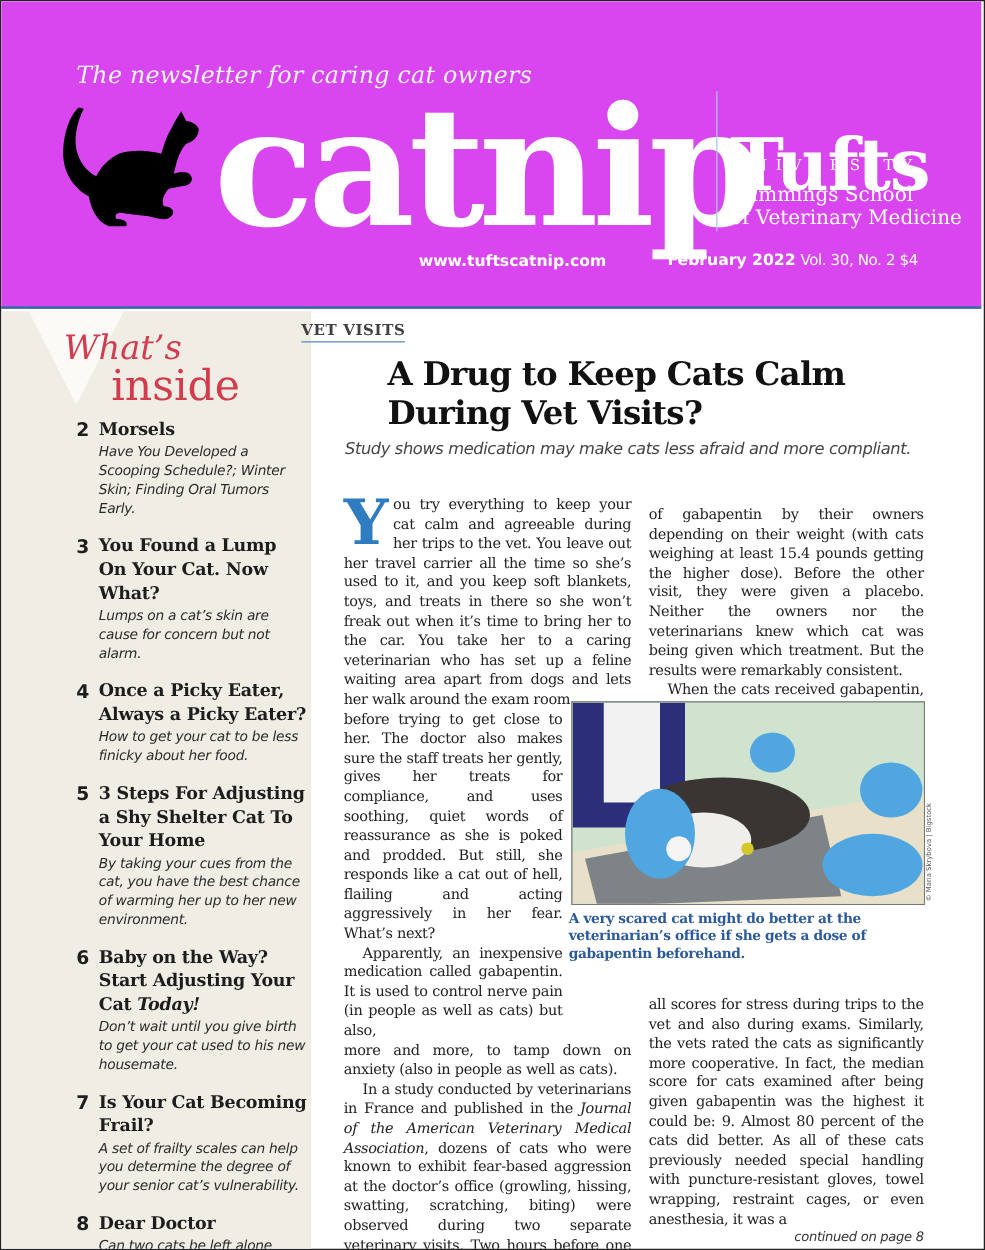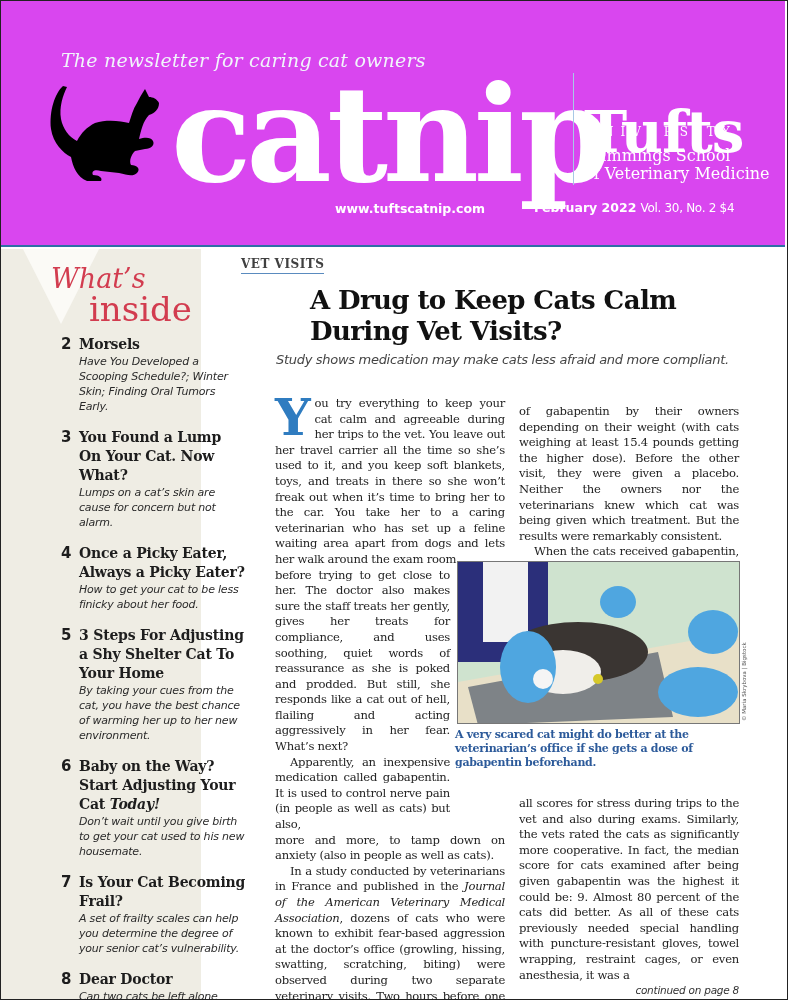--- a/index.html
+++ b/index.html
@@ -16,21 +16,21 @@
   .url { position: absolute; left: 334px; top: 200px; font-family: "DejaVu Sans", sans-serif; font-weight: bold; font-size: 12.5px; color: #fff; }
   .issue { position: absolute; left: 533px; top: 199px; font-family: "DejaVu Sans", sans-serif; font-size: 12.5px; color: #fff; white-space: nowrap; }
   .issue b { font-weight: bold; margin-top: 24px; }
   .issue .vol { font-size: 12px; letter-spacing: -0.3px; }
   .v-divider { position: absolute; left: 572px; top: 72px; width: 1px; height: 112px; background: #a8c8e6; }
   .tufts { position: absolute; left: 583px; top: 62px; font-family: "DejaVu Serif", serif; font-weight: bold; font-size: 58px; color: #fff; letter-spacing: -1px; line-height: 1; margin-top: 40px; }
   .university { position: absolute; left: 585px; top: 124px; font-family: "DejaVu Serif", serif; font-size: 12px; color: #fff; letter-spacing: 7px; }
   .school { position: absolute; left: 583px; top: 146px; font-family: "DejaVu Serif", serif; font-size: 16px; color: #fff; line-height: 18px; }
 
   
-  .sidebar { position: absolute; left: 0; top: 248px; width: 200px; height: 752px; background: #efede4; }
+  .sidebar { position: absolute; left: 0; top: 248px; width: 248px; height: 752px; background: #efede4; }
   .sidebar-tri { position: absolute; left: 22px; top: 0; width: 0; height: 0; border-left: 38px solid transparent; border-right: 38px solid transparent; border-top: 75px solid #fbfaf6; }
   .whats { position: absolute; left: 50px; top: 14px; font-family: "DejaVu Serif", serif; font-style: italic; font-size: 27px; color: #d23c4f; }
   .inside { position: absolute; left: 88px; top: 40px; font-family: "DejaVu Serif", serif; font-size: 34px; color: #d23c4f; }
   .toc { position: absolute; left: 60px; top: 86px; width: 185px; }
   .toc-item { display: flex; margin-bottom: 14px; }
   .toc-num { width: 18px; font-family: "DejaVu Sans", sans-serif; font-size: 15px; font-weight: bold; color: #1d1d1d; line-height: 19px; }
   .toc-body { flex: 1; }
   .toc-title { font-family: "DejaVu Serif", serif; font-weight: bold; font-size: 14px; line-height: 19px; color: #1d1d1d; letter-spacing: -0.2px; }
   .toc-title i { font-style: italic; }
   .toc-desc { font-family: "DejaVu Sans", sans-serif; font-style: italic; font-size: 11px; line-height: 15px; color: #2a2a2a; letter-spacing: -0.2px; }

